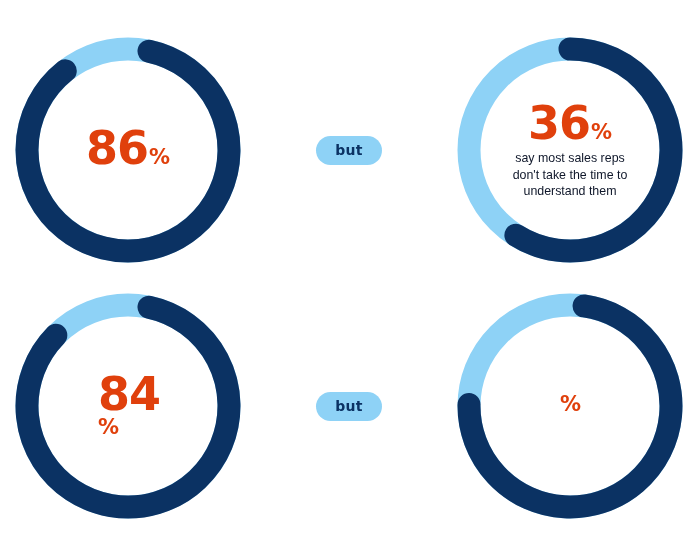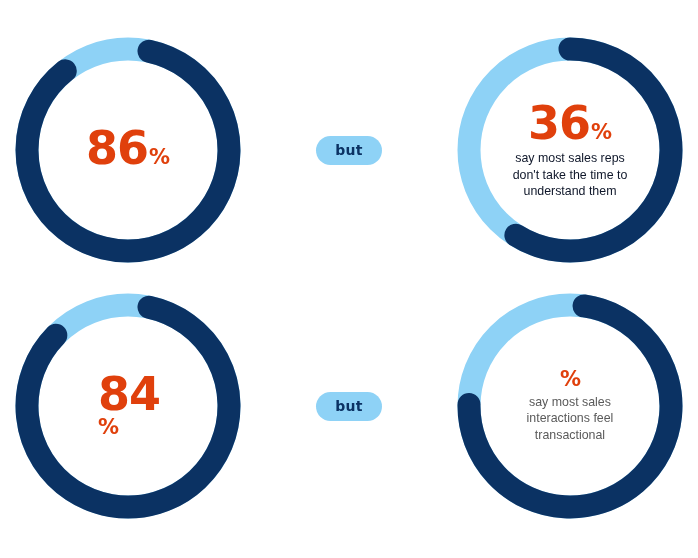--- a/index.html
+++ b/index.html
@@ -178,21 +178,18 @@
 
     <div class="donut-card">
       <svg class="donut-svg" viewBox="0 0 256 256">
         <circle class="donut-track" cx="128" cy="128" r="101" fill="none" stroke="#8ED2F6" stroke-width="23"></circle>
         <path class="donut-arc" fill="none" stroke="#0B3263" stroke-width="23" stroke-linecap="round" d="M 142.05648319696664 27.98292505710141 A 101 101 0 1 1 27.00984507506027 126.58981978574634"></path>
       </svg>
       <div class="donut-center">
         <div class="pct-line" style="color: rgb(224, 64, 12);">
           <span class="pct-sign">%</span>
         </div>
-        <div class="stat-caption" style="color: rgb(90, 90, 90);">say most sales
-interactions feel
-transactional</div>
       </div>
     </div>
 
   </div>
 
 </div>
 
 </body></html>

